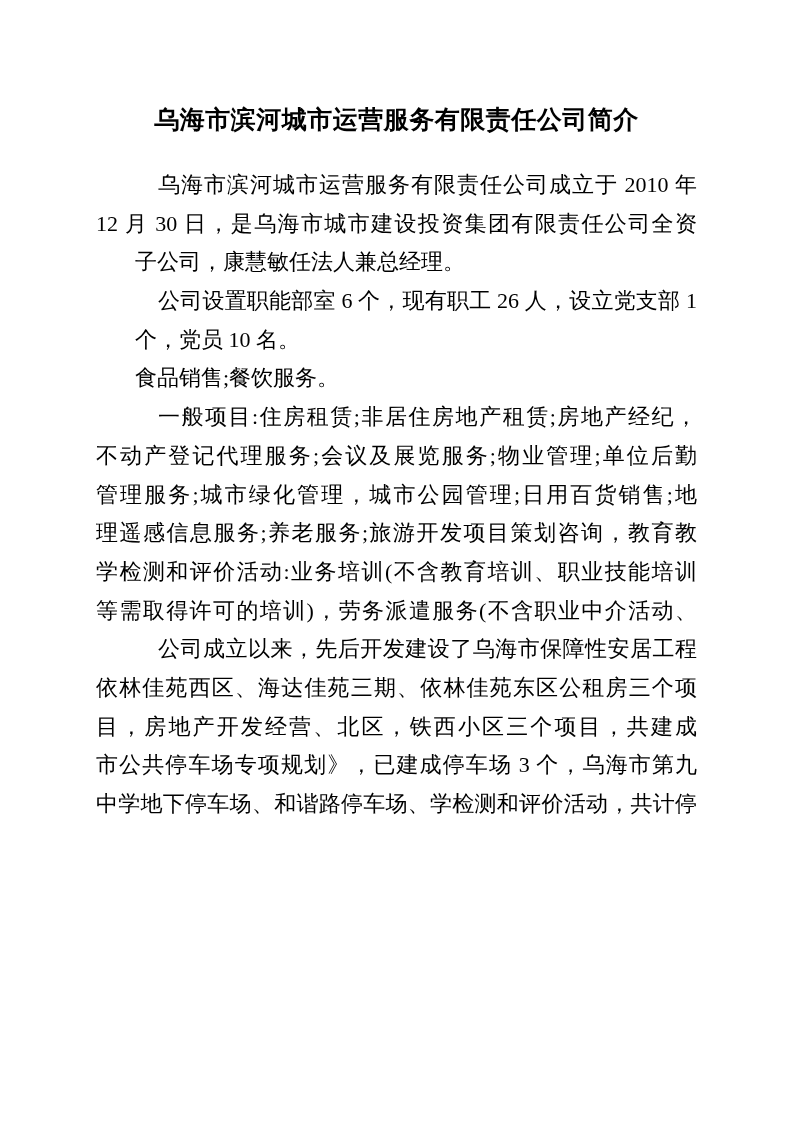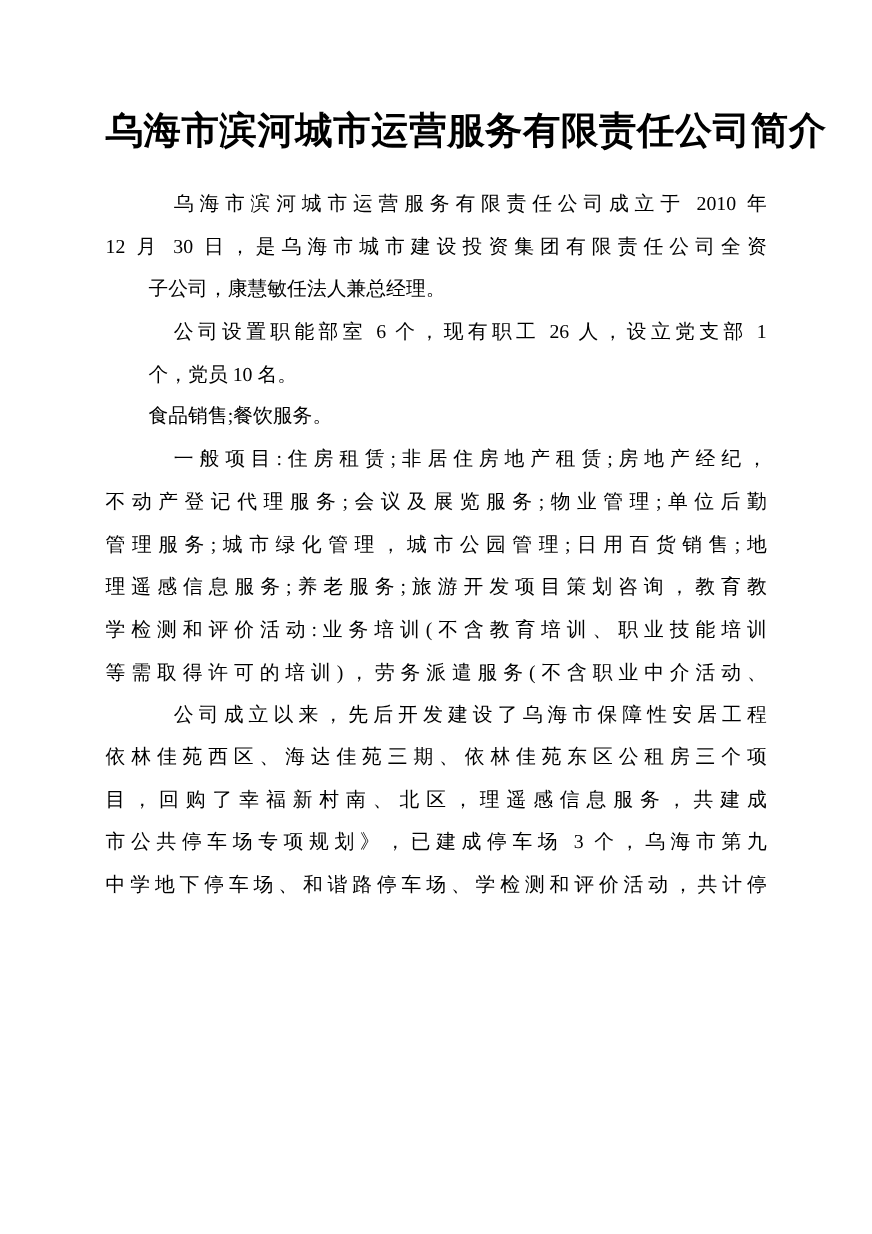--- a/index.html
+++ b/index.html
@@ -15,32 +15,32 @@
     overflow: hidden;
     color: #000000;
     font-family: "Liberation Serif", "DejaVu Serif", serif;
   }
   .doc-title {
     position: absolute;
     top: 99px;
     left: 96px;
     width: 601px;
     text-align: center;
-    font-size: 34px;
+    font-size: 25px;
     font-weight: bold;
     line-height: 42px;
     letter-spacing: 0.5px;
     white-space: nowrap;
   }
   .doc-body {
     position: absolute;
     top: 166px;
     left: 96px;
     width: 601px;
-    font-size: 18px;
+    font-size: 22px;
     line-height: 38.7px;
   }
   .ln {
     height: 38.7px;
     text-align: justify;
     text-align-last: justify;
     white-space: nowrap;
     overflow: visible;
   }
   .ln.first {
@@ -71,18 +71,18 @@
 
     <div class="ln first">一般项目:住房租赁;非居住房地产租赁;房地产经纪，</div>
     <div class="ln">不动产登记代理服务;会议及展览服务;物业管理;单位后勤</div>
     <div class="ln">管理服务;城市绿化管理，城市公园管理;日用百货销售;地</div>
     <div class="ln">理遥感信息服务;养老服务;旅游开发项目策划咨询，教育教</div>
     <div class="ln">学检测和评价活动:业务培训(不含教育培训、职业技能培训</div>
     <div class="ln">等需取得许可的培训)，劳务派遣服务(不含职业中介活动、</div>
 
     <div class="ln first">公司成立以来，先后开发建设了乌海市保障性安居工程</div>
     <div class="ln">依林佳苑西区、海达佳苑三期、依林佳苑东区公租房三个项</div>
-    <div class="ln">目，回购了幸福新村南、北区，理遥感信息服务，共建成</div>
+    <div class="ln">目，房地产开发经营、北区，铁西小区三个项目，共建成</div>
     <div class="ln">市公共停车场专项规划》，已建成停车场 3 个，乌海市第九</div>
     <div class="ln">中学地下停车场、和谐路停车场、学检测和评价活动，共计停</div>
 
   </div>
 </div>
 
 </body></html>

